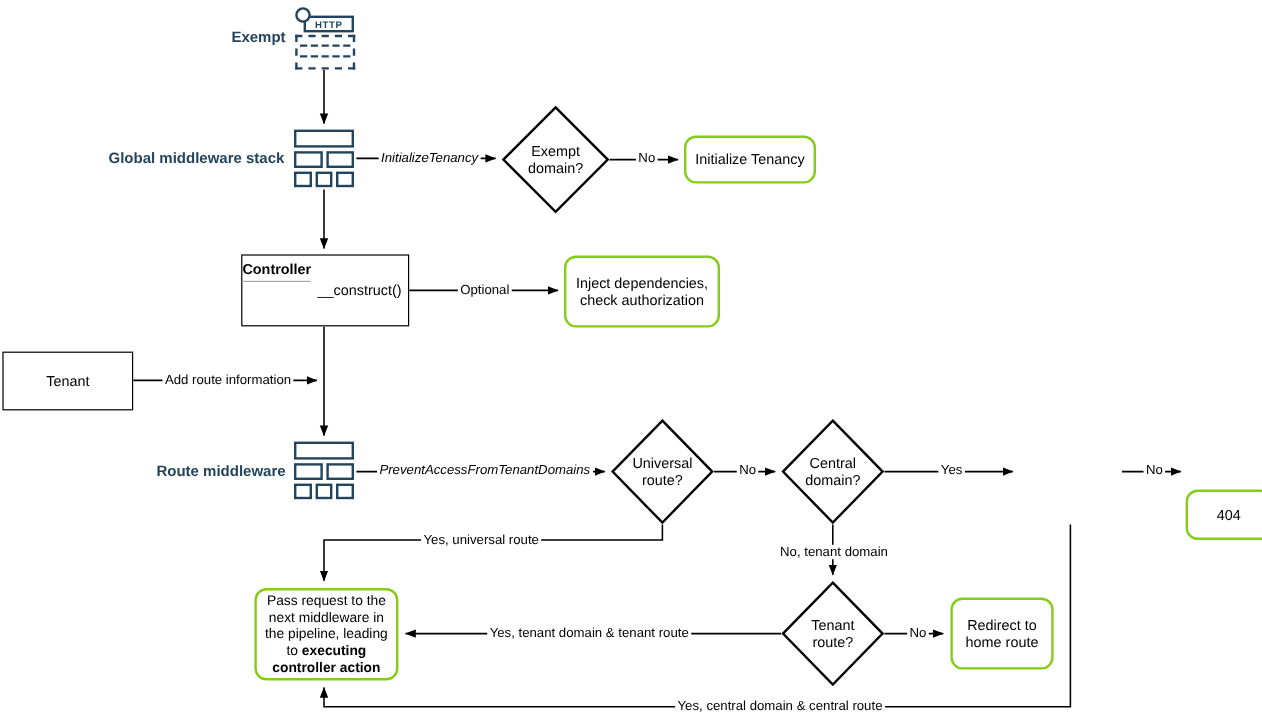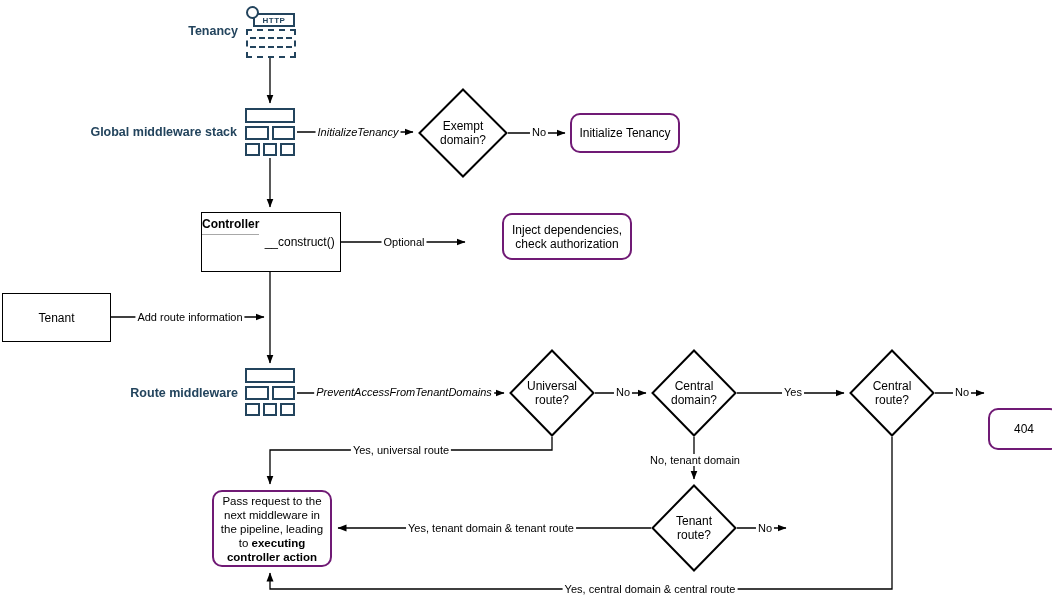--- a/index.html
+++ b/index.html
@@ -29,21 +29,21 @@
   .req-icon{position:absolute;z-index:3;width:52px;height:52px;}
   .req-circle{position:absolute;left:0;top:0;width:13px;height:13px;border:2.5px solid #23445D;border-radius:50%;background:#fff;z-index:2;}
   .req-http{position:absolute;left:7px;top:7px;width:42px;height:14px;border:2px solid #23445D;background:#fff;display:flex;align-items:flex-start;justify-content:center;z-index:1;}
   .req-http span{font-size:8px;font-weight:bold;color:#23445D;letter-spacing:.5px;line-height:9px;border-bottom:1.5px solid #23445D;margin-top:1px;}
   .req-body{position:absolute;left:0;top:23px;width:50px;height:29px;border:2px dashed #23445D;background:#fff;}
   .req-body .dash{position:absolute;left:2px;right:2px;border-top:2px dashed #23445D;}
   .req-body .d1{top:6px;} .req-body .d2{top:15px;}
 
   
   .rbox{
-    position:absolute;z-index:2;border:2px solid #701a75;border-radius:10px;background:#fff;
+    position:absolute;z-index:2;border:2px solid #84cc16;border-radius:10px;background:#fff;
     display:flex;align-items:center;justify-content:center;text-align:center;
     font-size:12px;line-height:14px;padding:2px 4px;
   }
   .box{
     position:absolute;z-index:2;border:1px solid #000;background:#fff;
     display:flex;align-items:center;justify-content:center;text-align:center;font-size:12px;
   }
   .uml{position:absolute;z-index:2;border:1px solid #000;background:#fff;display:flex;}
   .uml-head{height:22px;border-bottom:1px solid #a8a8a8;font-weight:bold;font-size:12px;display:flex;align-items:center;justify-content:center;}
   .uml-body{flex:1;font-size:12px;display:flex;align-items:center;justify-content:center;}
@@ -85,21 +85,21 @@
     <polyline points="595,393 646,393" marker-end="url(#ah)"></polyline>
     <polyline points="737,393 844,393" marker-end="url(#ah)"></polyline>
     <polyline points="935,393 984,393" marker-end="url(#ah)"></polyline>
     <polyline points="552,437 552,450 270,450 270,484" marker-end="url(#ah)"></polyline>
     <polyline points="694,437 694,479" marker-end="url(#ah)"></polyline>
     <polyline points="737,528 786,528" marker-end="url(#ah)"></polyline>
     <polyline points="651,528 338,528" marker-end="url(#ah)"></polyline>
     <polyline points="892,437 892,589 270,589 270,573" marker-end="url(#ah)"></polyline>
   </svg>
 
-  <div class="section-label" style="left:138px;top:24px;width:100px;">Tenancy</div>
+  <div class="section-label" style="left:138px;top:24px;width:100px;">Exempt</div>
   <div class="section-label" style="left:57px;top:125px;width:180px;">Global middleware stack</div>
   <div class="section-label" style="left:98px;top:386px;width:140px;">Route middleware</div>
 
   <div class="req-icon" style="left:246px;top:6px;">
     <div class="req-circle"></div>
     <div class="req-http">
         <span>HTTP</span>
       </div>
     <div class="req-body">
       <div class="dash d1"></div>
@@ -148,46 +148,41 @@
         <polygon points="43,1.5 84.5,44 43,86.5 1.5,44"></polygon>
       </svg>
     <span class="dlbl">Central domain?</span>
   </div>
   <div class="diamond" style="left:509px;top:349px;width:86px;height:88px;">
     <svg viewBox="0 0 86 88" preserveAspectRatio="none">
         <polygon points="43,1.5 84.5,44 43,86.5 1.5,44"></polygon>
       </svg>
     <span class="dlbl">Universal route?</span>
   </div>
-  <div class="diamond" style="left:849px;top:349px;width:86px;height:88px;">
-    <svg viewBox="0 0 86 88" preserveAspectRatio="none">
-        <polygon points="43,1.5 84.5,44 43,86.5 1.5,44"></polygon>
-      </svg>
-    <span class="dlbl">Central route?</span>
-  </div>
   <div class="diamond" style="left:651px;top:484px;width:86px;height:88px;text-align:center;">
     <svg viewBox="0 0 86 88" preserveAspectRatio="none">
         <polygon points="43,1.5 84.5,44 43,86.5 1.5,44"></polygon>
       </svg>
     <span class="dlbl">Tenant route?</span>
   </div>
 
   <div class="rbox" style="left:570px;top:113px;width:110px;height:40px;">Initialize Tenancy</div>
 
   <div class="uml" style="left:201px;top:212px;width:140px;height:60px;">
     <div class="uml-head">Controller</div>
     <div class="uml-body">__construct()</div>
   </div>
 
-  <div class="rbox" style="left:470px;top:213px;width:130px;height:47px;margin-left:32px;">Inject dependencies, check authorization</div>
+  <div class="rbox" style="left:470px;top:213px;width:130px;height:60px;">Inject dependencies, check authorization</div>
 
   <div class="box" style="left:2px;top:293px;width:109px;height:49px;">Tenant</div>
 
   <div class="rbox" style="left:988px;top:372px;width:72px;height:42px;margin-top:36px;">404</div>
 
+  <div class="rbox" style="left:792px;top:498px;width:86px;height:60px;">Redirect to home route</div>
 
   <div class="rbox pass-box" style="left:212px;top:490px;width:120px;height:77px;">
     <div><span>Pass request to the next middleware in the pipeline, leading to </span><b>executing controller action</b></div>
   </div>
 
   <span class="elbl it" style="left:358px;top:132px;">InitializeTenancy</span>
   <span class="elbl" style="left:539px;top:132px;">No</span>
   <span class="elbl" style="left:404px;top:242px;">Optional</span>
   <span class="elbl" style="left:190px;top:317px;">Add route information</span>
   <span class="elbl it" style="left:404px;top:392px;">PreventAccessFromTenantDomains</span>

